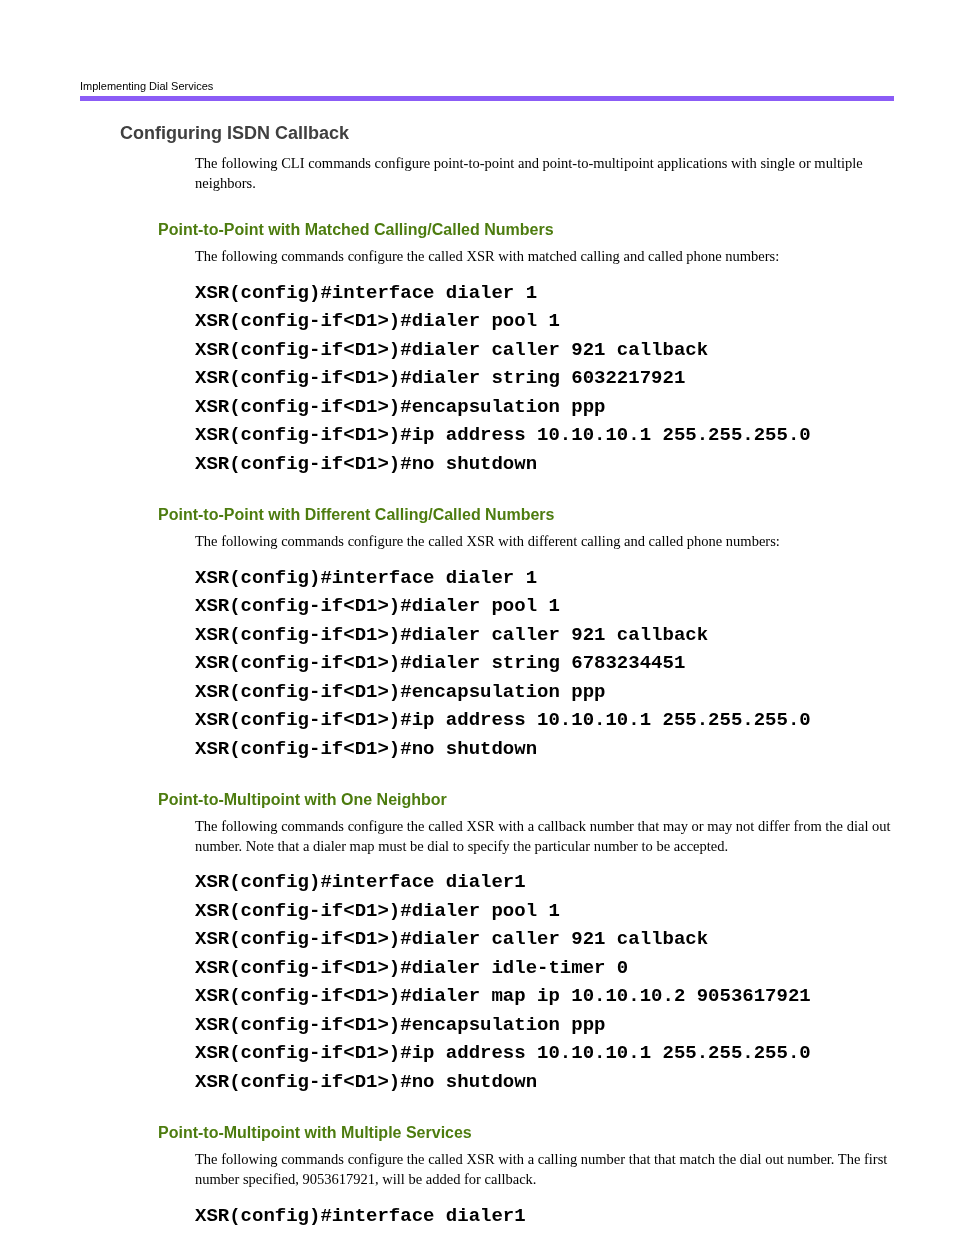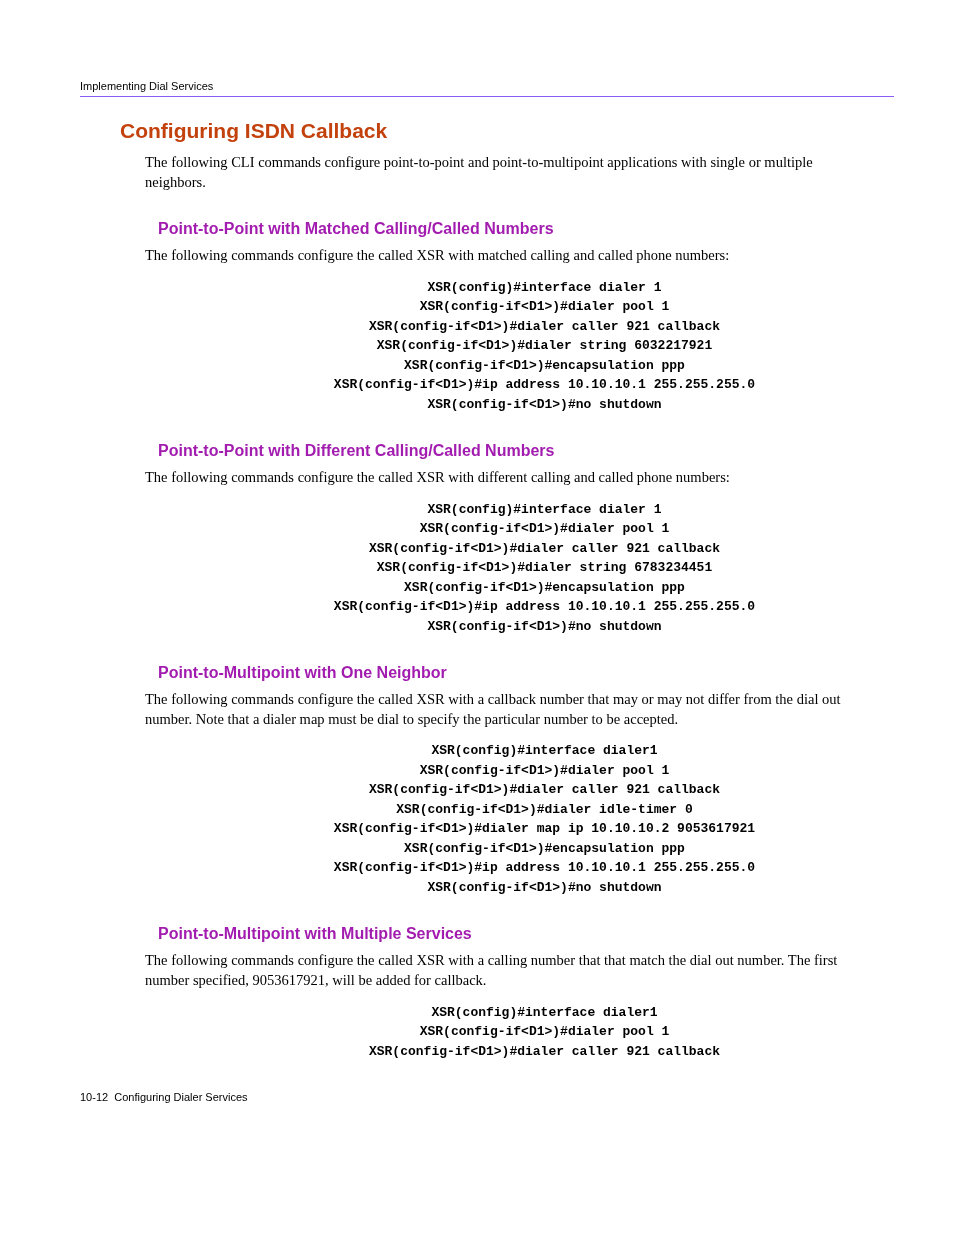--- a/index.html
+++ b/index.html
@@ -8,51 +8,50 @@
     padding: 80px 60px 40px 80px;
     color: #000;
     font-size: 14.5px;
     background: #fff;
     width: 954px;
     box-sizing: border-box;
   }
   .running-head {
     font-family: Arial, Helvetica, sans-serif;
     font-size: 11px;
-    border-bottom: 1px solid #8b5cf6;
+    border-bottom: 5px solid #8b5cf6;
     padding-bottom: 4px;
     margin-bottom: 22px;
   }
   h1 {
     font-family: Arial, Helvetica, sans-serif;
     font-weight: bold;
-    font-size: 21px;
-    color: #c2410c;
+    font-size: 18px;
+    color: #404040;
     margin: 4px 0 10px 40px;
   }
   .body-p {
-    margin: 0 0 12px 65px;
+    margin: 0 0 12px 115px;
     line-height: 1.35;
     max-width: 730px;
   }
   h2 {
     font-family: Arial, Helvetica, sans-serif;
     font-weight: bold;
     font-size: 16px;
-    color: #a21caf;
+    color: #4d7c0f;
     margin: 28px 0 8px 78px;
   }
   pre.code {
     font-family: "Courier New", monospace;
     font-weight: bold;
-    font-size: 13px;
+    font-size: 19px;
     line-height: 1.5;
     margin: 4px 0 10px 115px;
     white-space: pre;
-    text-align: center;
   }
   .emph { }
   .footer {
     font-family: Arial, Helvetica, sans-serif;
     font-size: 11px;
     margin-top: 30px;
   }
 </style>
 </head>
 <body>

